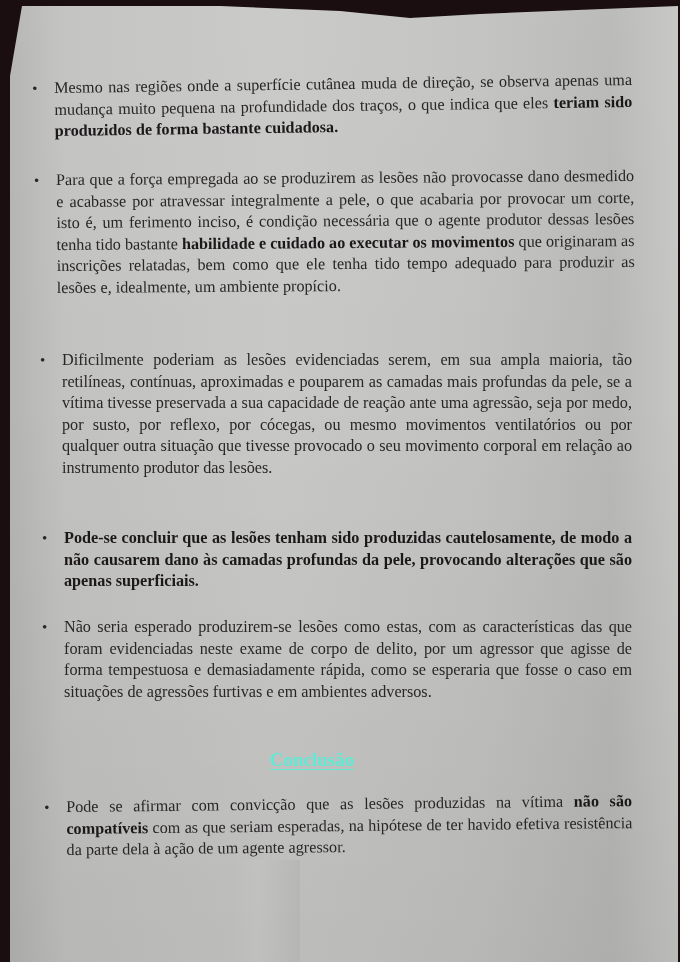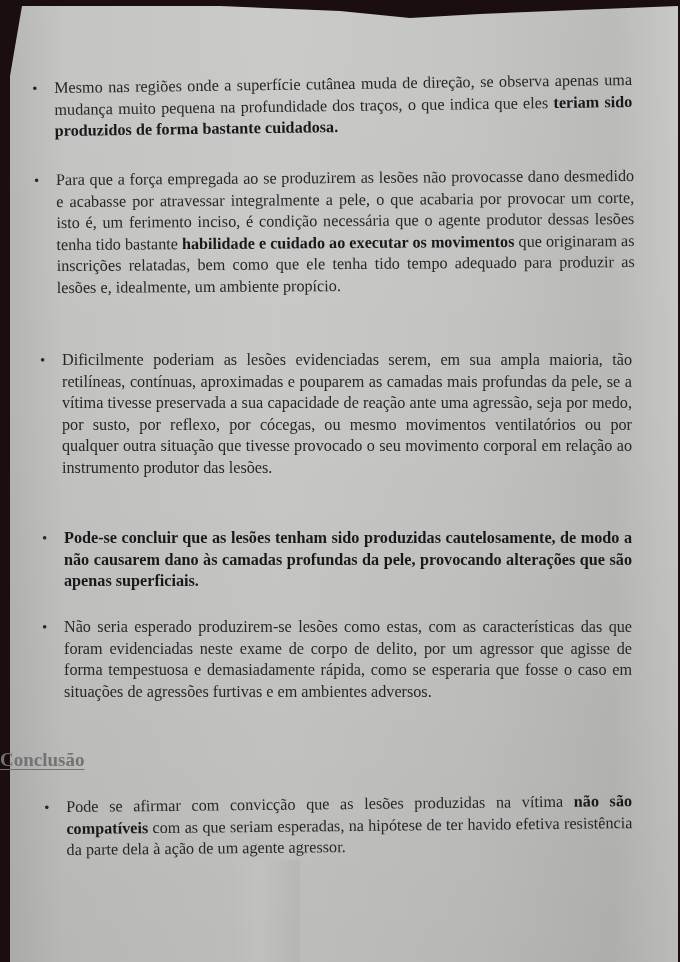--- a/index.html
+++ b/index.html
@@ -64,24 +64,25 @@
     .b4, .b5 { left: 64px; width: 568px; }
     .b3 { left: 62px; width: 570px; }
     .b1 { left: 54px; }
     .b2 { left: 56px; }
     .strong { font-weight: bold; color: #1c181a; }
     .heading {
       position: absolute;
       top: 749px;
       left: 0;
       width: 624px;
+      text-align: center;
       font-family: "Liberation Serif", "DejaVu Serif", serif;
       font-weight: bold;
       font-size: 19px;
-      color: #737373;
+      color: #5eead4;
     }
     .heading span {
       text-decoration: underline;
       text-underline-offset: 3px;
     }
     .shadow-band {
       position: absolute;
       left: 230px;
       top: 860px;
       width: 70px;

